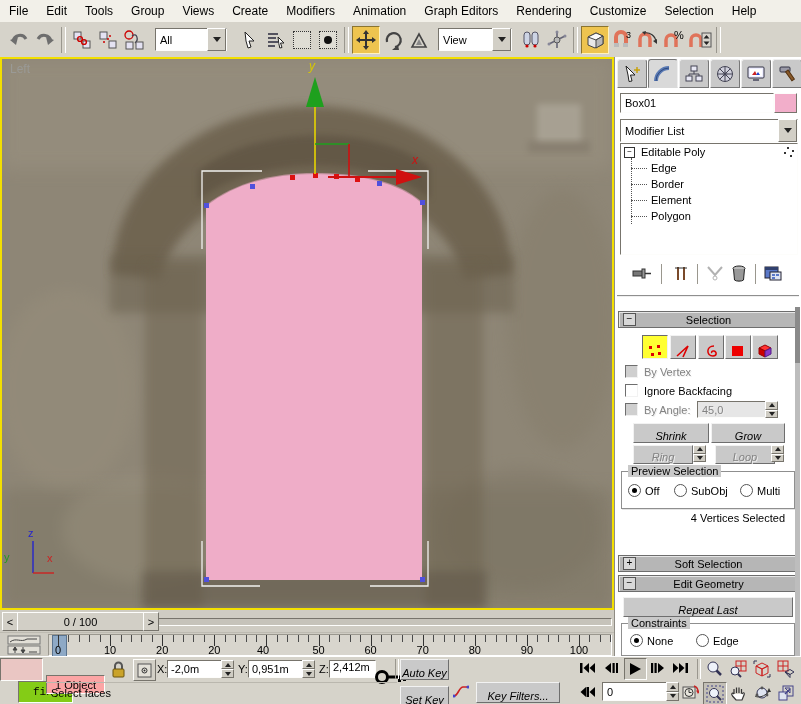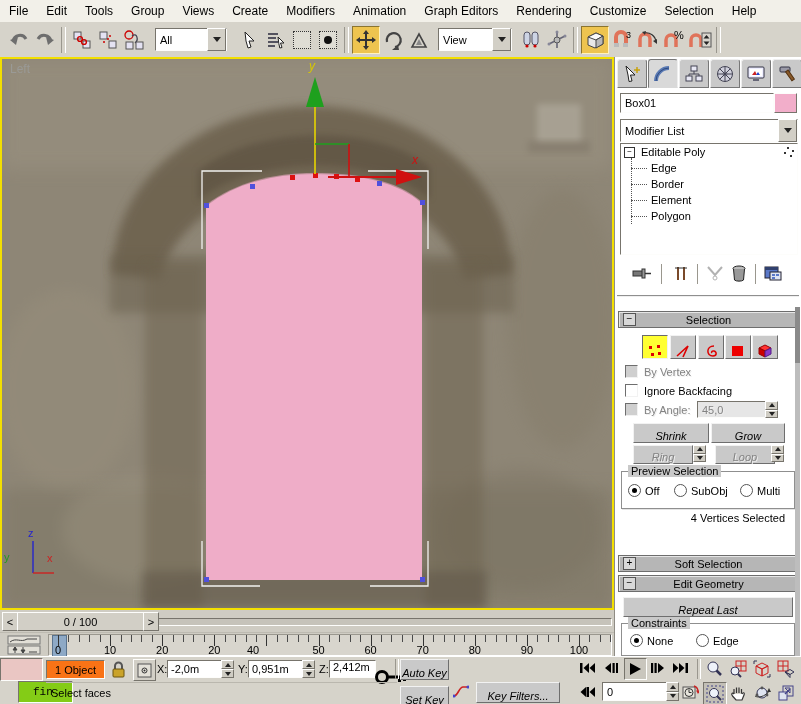--- a/index.html
+++ b/index.html
@@ -665,39 +665,39 @@
     <div id="ruler" class="abs">
       <div class="abs" style="left:3px;top:0;width:13px;height:20px;background:#8ea9c6;border:1px solid #5a738e"></div>
       <div class="abs" style="left:0;top:0;width:562px;height:7px;background:repeating-linear-gradient(90deg,#4a4a4a 0 1px,transparent 1px 10.42px);background-position-x:9px"></div>
       <div class="abs" style="left:0;top:0;width:562px;height:11px;background:repeating-linear-gradient(90deg,#333 0 1px,transparent 1px 52.1px);background-position-x:9px"></div>
       <div id="ruler-labels">
 
       <span class="tick-label" style="left: 9px;">0</span>
           <span class="tick-label" style="left: 61.1px;">10</span>
           <span class="tick-label" style="left: 113.2px;">20</span>
           <span class="tick-label" style="left: 165.3px;">20</span>
-          <span class="tick-label" style="left: 204px;">40</span>
+          <span class="tick-label" style="left: 214px;">40</span>
           <span class="tick-label" style="left: 269.5px;">50</span>
           <span class="tick-label" style="left: 321.6px;">60</span>
           <span class="tick-label" style="left: 373.7px;">70</span>
           <span class="tick-label" style="left: 425.8px;">80</span>
           <span class="tick-label" style="left: 477.9px;">90</span>
           <span class="tick-label" style="left: 530px;">100</span>
         </div>
     </div>
   </div>
 
   <div id="statusbar" class="abs">
 
     <div class="abs sunken" style="left:0;top:1px;width:41px;height:21px;background:#eac6c3"></div>
     <div class="abs sunken mono" style="left:18px;top:24px;width:39px;height:20px;background:#84cc16;display:flex;align-items:center;padding-left:14px;overflow:hidden">
       <span>fin</span>
     </div>
 
-    <div class="abs sunken icbtn" style="left:46px;top:3px;width:57px;height:17px;background:#f97316">
+    <div class="abs sunken icbtn" style="left:46px;top:18px;width:57px;height:17px;background:#fca5a5">
       <span>1 Object</span>
     </div>
     <div class="abs icbtn" style="left:107px;top:2px;width:22px;height:20px">
       <svg width="15" height="17">
           <path d="M4 8 V5 a3.5 3.5 0 0 1 7 0 V8" fill="none" stroke="#555" stroke-width="2"></path>
           <rect x="2" y="8" width="11" height="8" rx="1" fill="#caa32a" stroke="#6a5510"></rect>
         </svg>
     </div>
     <div class="abs raised icbtn" style="left:133px;top:2px;width:21px;height:20px">
       <svg width="15" height="15">

